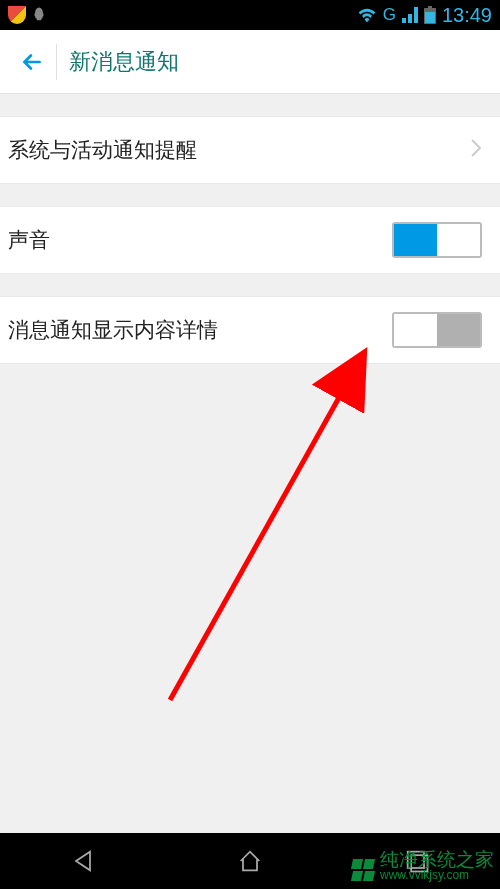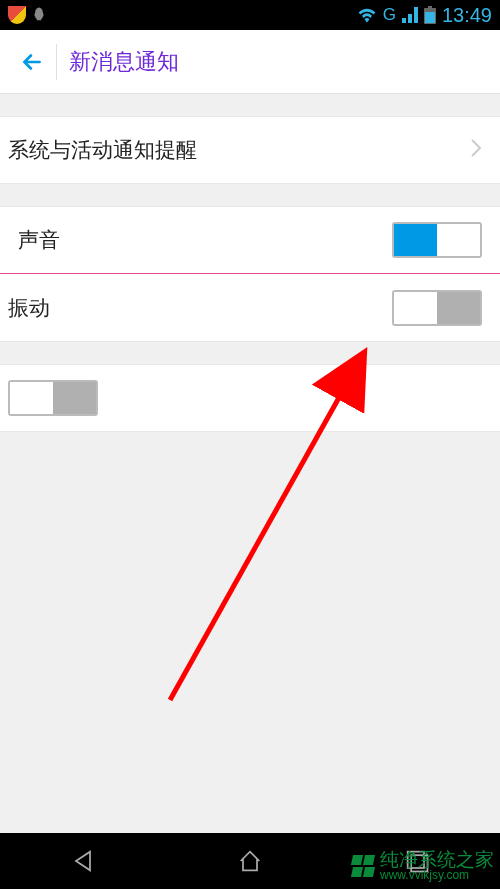--- a/index.html
+++ b/index.html
@@ -65,33 +65,33 @@
       color: #0099e5;
     }
     .divider-v {
       width: 1px;
       height: 36px;
       background: #e0e0e0;
       margin: 0 12px 0 4px;
     }
     .header-title {
       font-size: 22px;
-      color: #6d28d9;
+      color: #0f766e;
     }
     .group {
       margin-top: 22px;
     }
     .row {
       height: 68px;
       background: #fff;
       display: flex;
       align-items: center;
       justify-content: space-between;
       padding: 0 18px;
-      border-bottom: 1px solid #ec4899;
+      border-bottom: 6px solid #ec4899;
     }
     .row:first-child {
       border-top: 1px solid #e8e8e8;
     }
     .group .row:last-child {
       border-bottom: 1px solid #e8e8e8;
       padding-left: 8px;
     }
     .row-label {
       font-size: 21px;
@@ -127,21 +127,21 @@
     .arrow-annotation {
       position: absolute;
       pointer-events: none;
       z-index: 50;
     }
     .watermark {
       position: absolute;
       bottom: 8px;
       right: 6px;
       display: flex;
-      align-items: center;
+      align-items: flex-end;
       gap: 6px;
       color: #0a8a3a;
       font-size: 18px;
       font-weight: 500;
       z-index: 60;
     }
     .wm-logo {
       display: grid;
       grid-template-columns: 1fr 1fr;
       grid-template-rows: 1fr 1fr;
@@ -231,31 +231,25 @@
   </div>
 
   <div class="group">
     <div class="row">
       <span class="row-label">声音</span>
       <div class="toggle on">
           <div class="toggle-half"></div>
           <div class="toggle-half"></div>
         </div>
     </div>
-    <div class="row">
-      <span class="row-label">振动</span>
-      <div class="toggle off">
-          <div class="toggle-half"></div>
-          <div class="toggle-half"></div>
-        </div>
-    </div>
   </div>
 
   <div class="group">
     <div class="row">
+      <span class="row-label">消息通知显示内容详情</span>
       <div class="toggle off">
           <div class="toggle-half"></div>
           <div class="toggle-half"></div>
         </div>
     </div>
   </div>
 </div>
 
 <svg class="arrow-annotation" style="left:150px;top:340px" width="230" height="370" viewBox="0 0 230 370">
   <defs>

